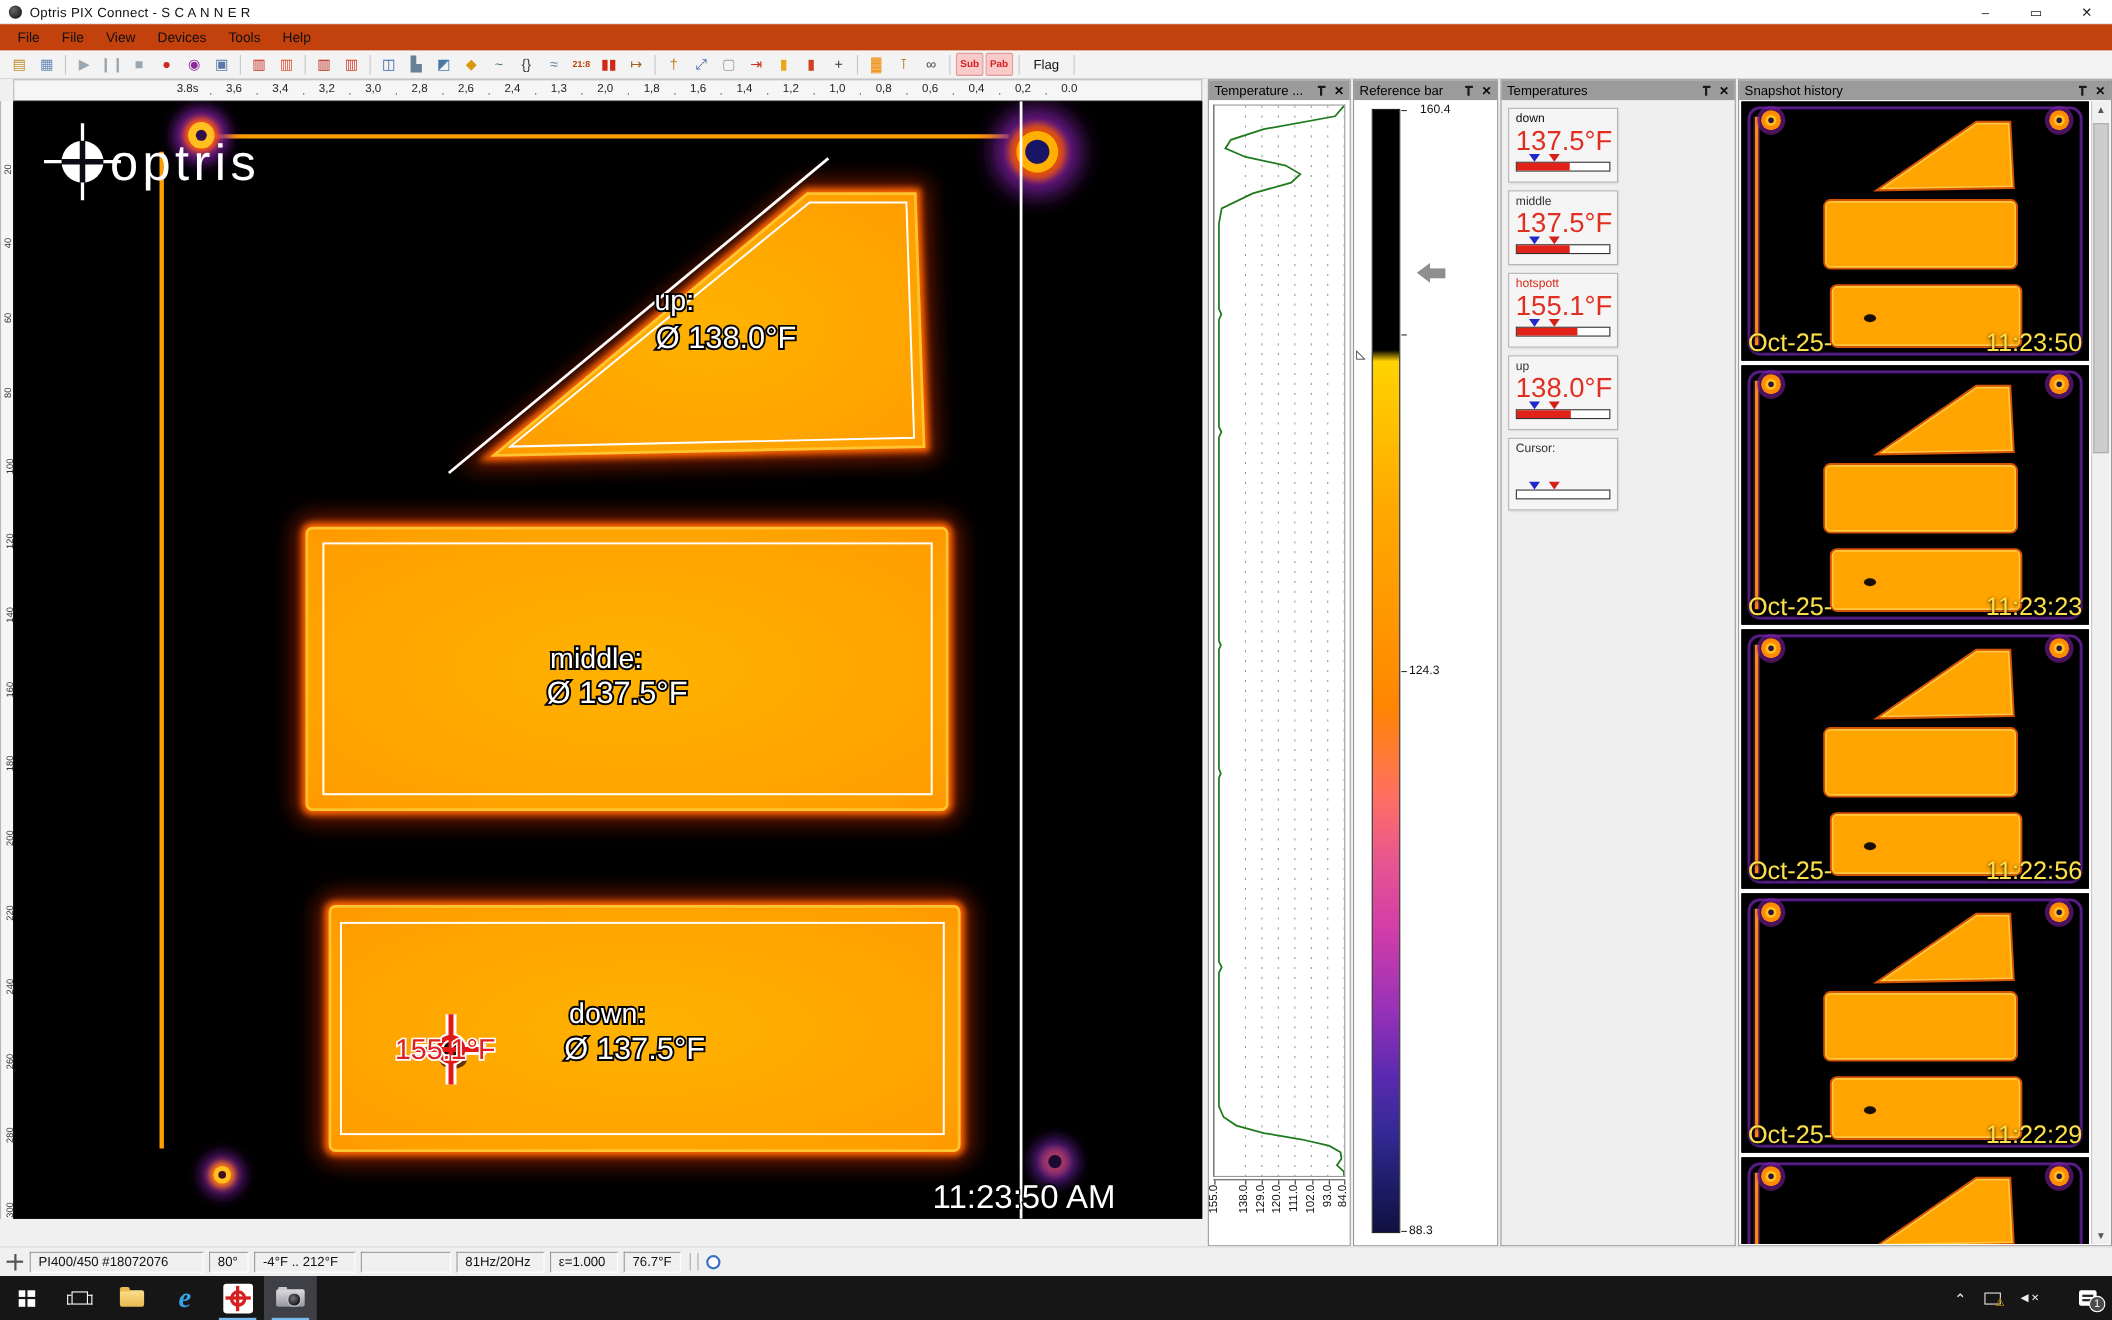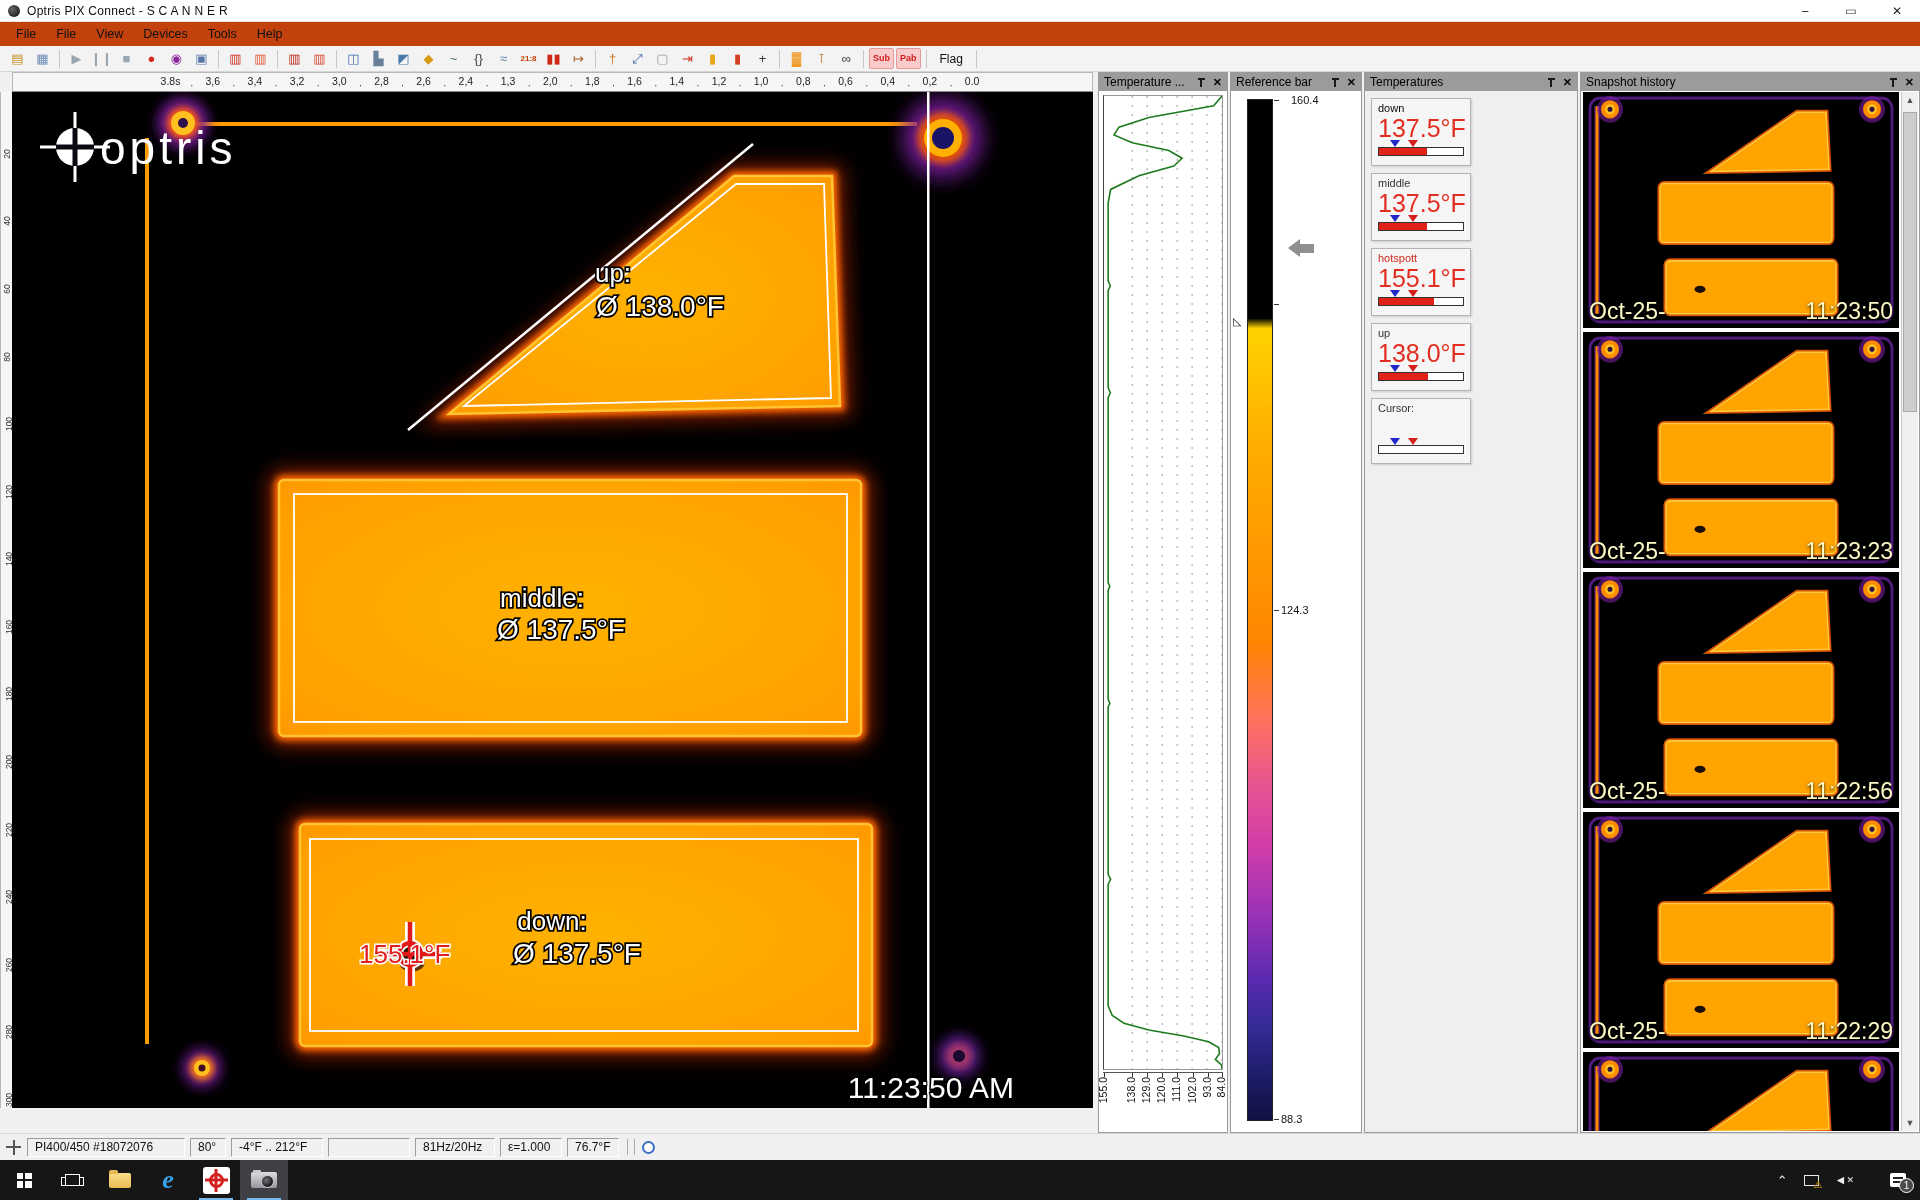--- a/index.html
+++ b/index.html
@@ -73,21 +73,21 @@
 .tfill{position:absolute;left:0;top:0;bottom:0;background:#e02218}
 .mk{position:absolute;top:-8px;width:0;height:0;border:5px solid transparent;border-top-width:7px}
 .mk.blue{border-top-color:#2028c8;left:calc(19% - 5px)}
 .mk.red{border-top-color:#d42018;left:calc(40% - 5px)}
 
 
 #snap-panel{left:1580px;width:340px}
 .snap-body{position:absolute;left:1px;right:18px;top:19px;bottom:1px;overflow:hidden;background:#fff}
 .snap-item{position:relative;width:316px;height:236px;margin:0 0 4px 1px;background:#000}
 .snap-item svg{position:absolute;left:0;top:0;width:100%;height:100%}
-.snap-date,.snap-time{position:absolute;bottom:3px;color:#fef9c3;font-size:23px;text-shadow:0 1px 3px #000}
+.snap-date,.snap-time{position:absolute;bottom:3px;color:#fde047;font-size:23px;text-shadow:0 1px 3px #000}
 .snap-date{left:6px}.snap-time{right:6px}
 .snap-scroll{position:absolute;right:1px;top:19px;bottom:1px;width:17px;background:#f0f0f0;border-left:1px solid #c8c8c8}
 .sarrow{position:absolute;left:0;width:16px;height:16px;display:flex;align-items:center;justify-content:center;font-size:9px;color:#555}
 .sthumb{position:absolute;left:1px;width:14px;top:20px;height:300px;background:#cdcdcd;border:1px solid #aaa}
 
 
 #statusbar{position:absolute;left:0;top:1133px;width:1920px;height:27px;background:#f0f0f0;border-top:1px solid #d8d8d8;display:flex;align-items:center;padding-left:4px}
 .sfield{height:19px;display:flex;align-items:center;padding:0 7px;font-size:12px;color:#111;background:#f0f0f0;border:1px solid;border-color:#9a9a9a #fff #fff #9a9a9a;margin-right:5px;white-space:nowrap}
 .devico{width:15px;height:15px;margin:0 6px 0 2px;background:
  linear-gradient(#555,#555) 50% 0/2px 100% no-repeat,

